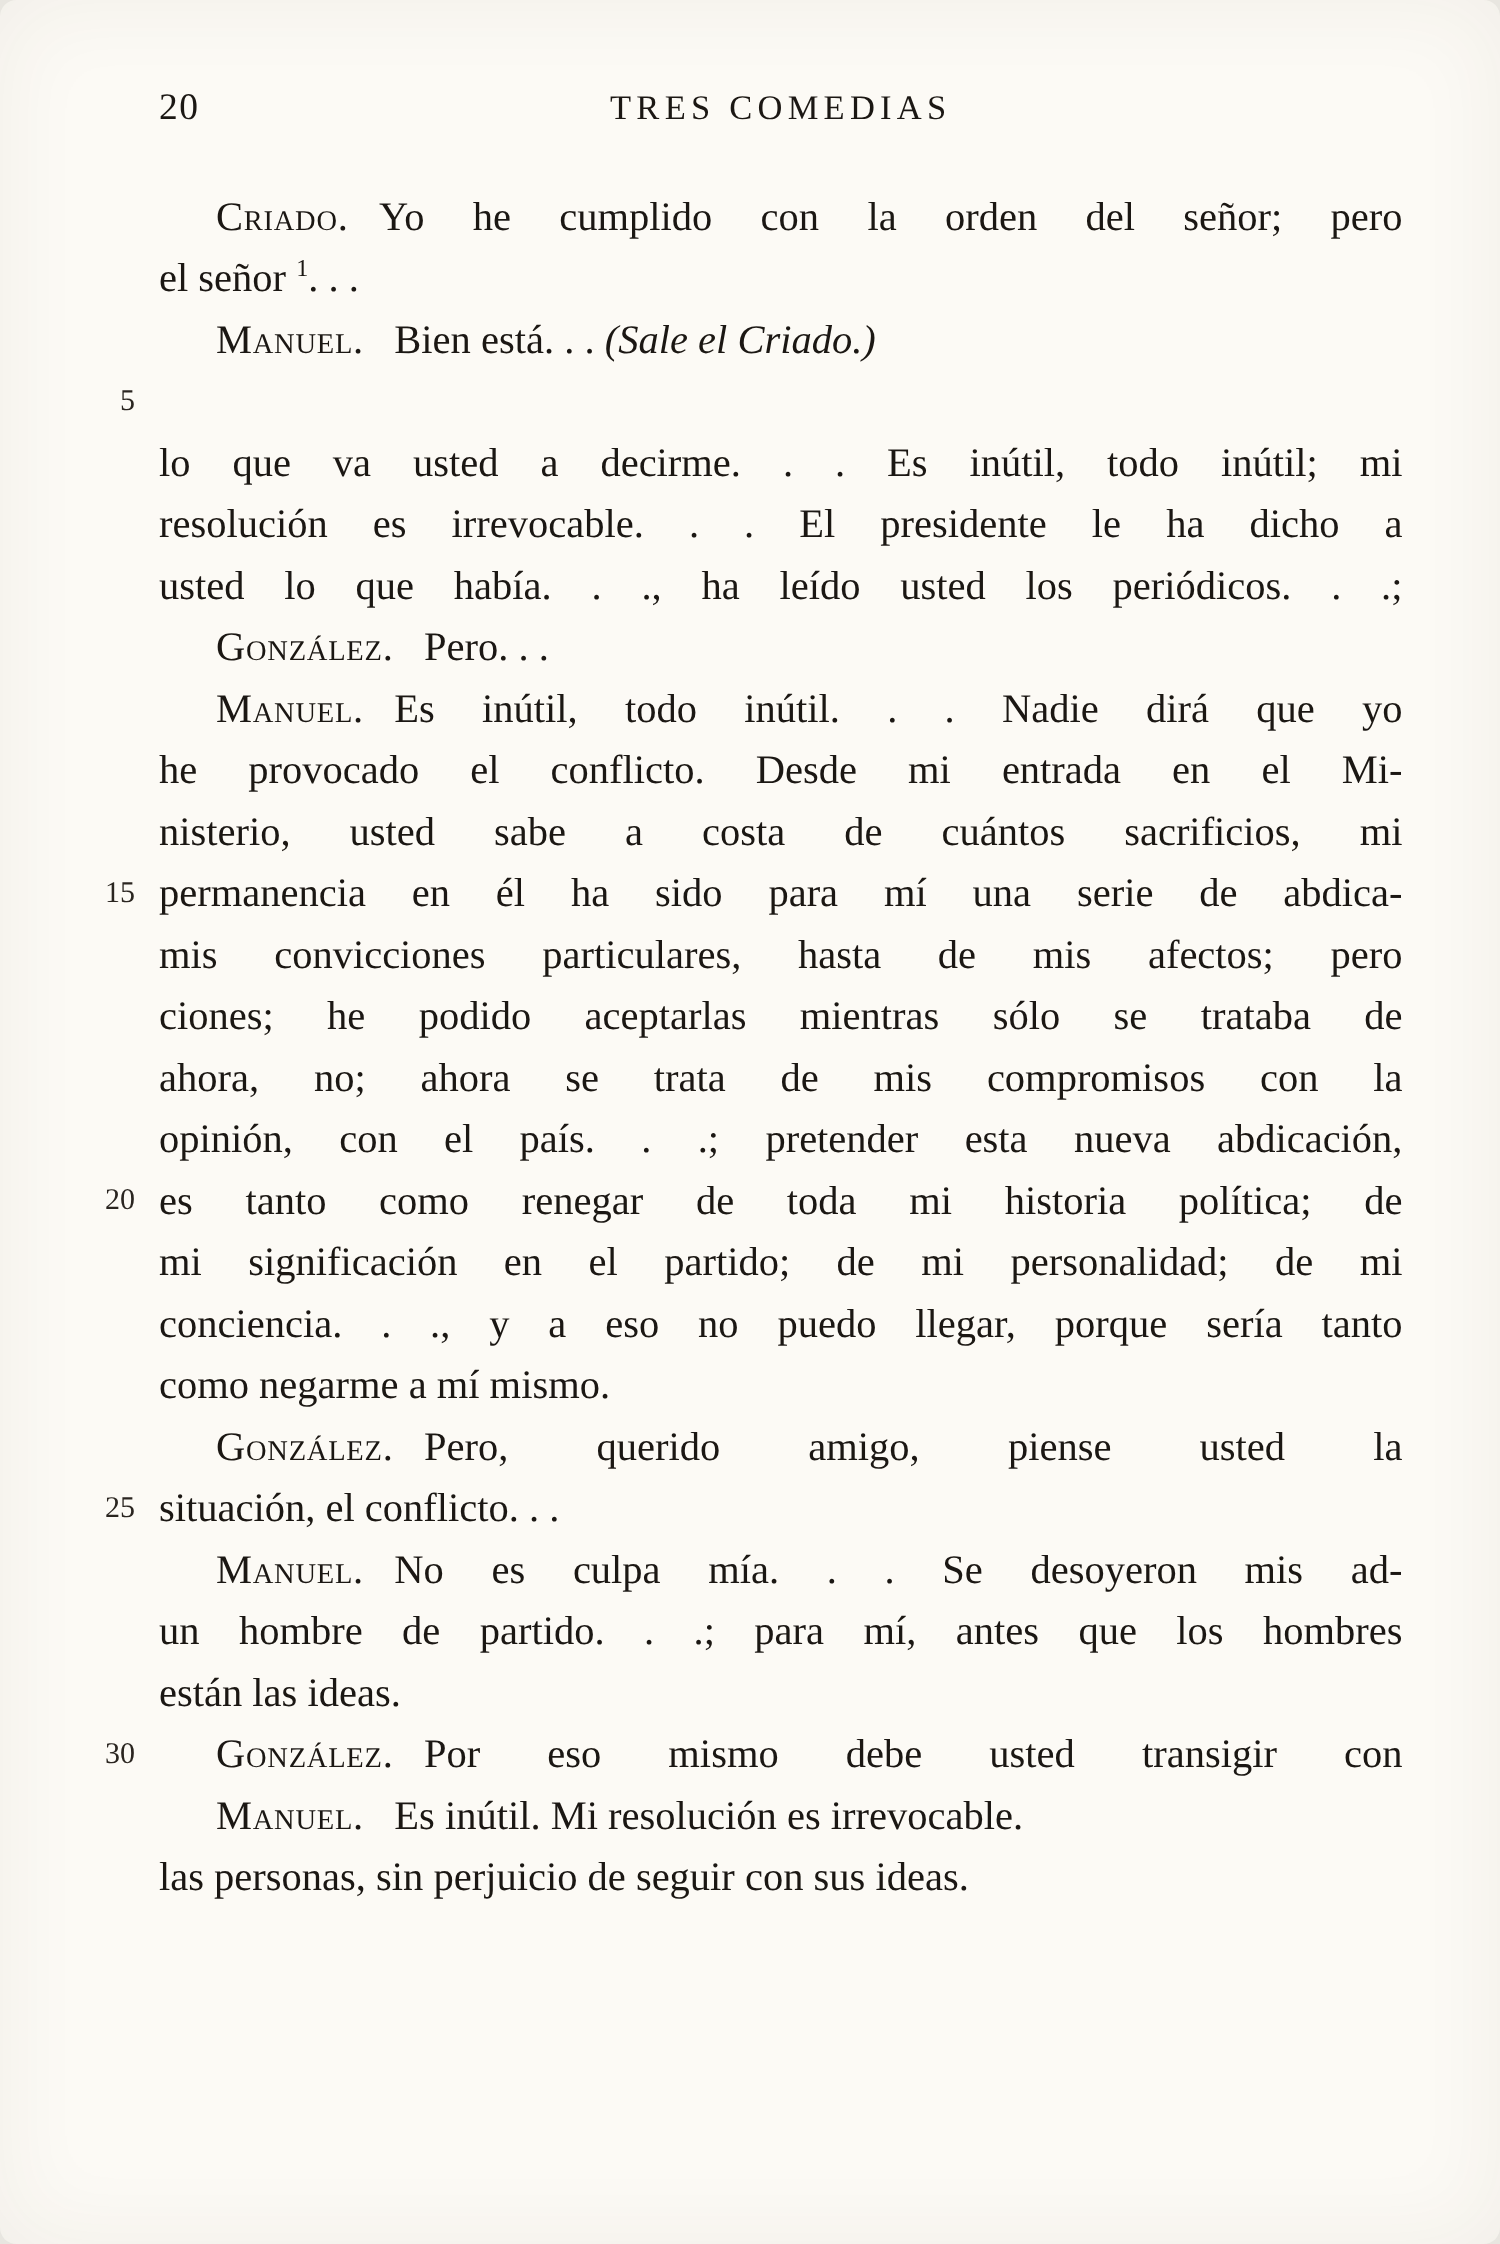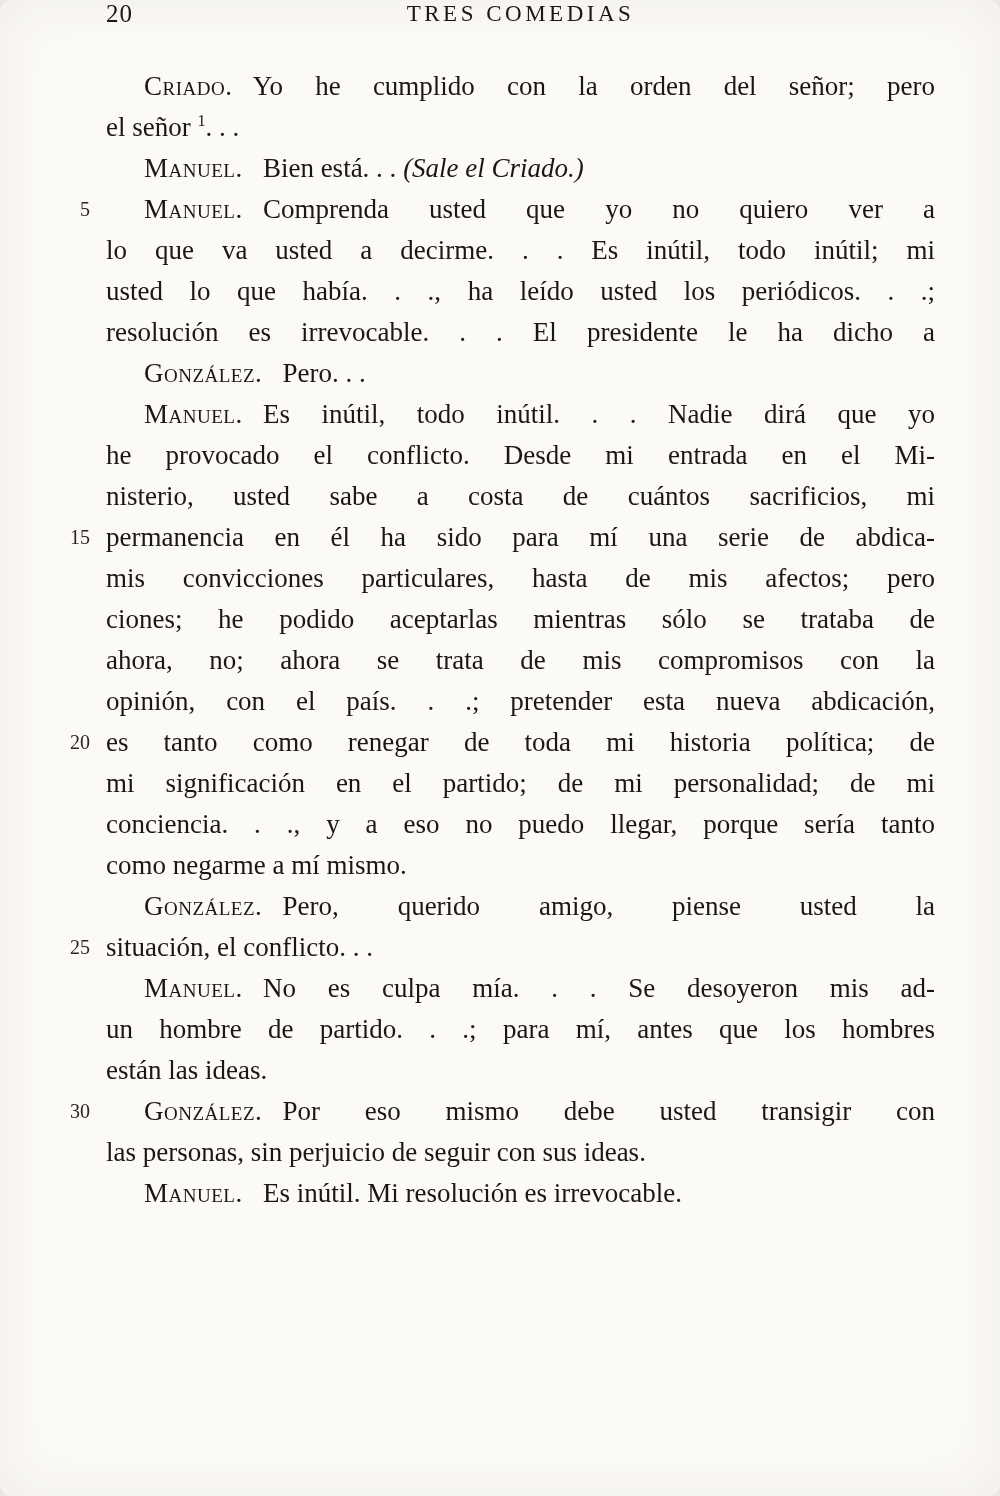--- a/index.html
+++ b/index.html
@@ -9,20 +9,21 @@
   }
   .page {
     position: relative;
     width: 1000px;
     height: 1496px;
     margin: 0 auto;
     box-sizing: border-box;
     background: #fcfaf5;
     color: #1b1713;
     font-family: "Liberation Serif", "DejaVu Serif", serif;
+    padding-top: 58px;
     box-shadow: inset 0 0 60px rgba(60,50,30,0.06);
     overflow: hidden;
     border-radius: 11px;
   }
   .running-head {
     position: relative;
     height: 40px;
     margin: 0 65px 26px 106px;
   }
   .page-number {
@@ -101,33 +102,32 @@
       <div class="line">
         <span class="gutter"></span>
         <span class="content"><span>el señor </span><span class="seg-sup">1</span><span>. . .</span></span>
       </div>
       <div class="line">
         <span class="gutter"></span>
         <span class="content indent"><span class="seg-sc">Manuel.</span><span>Bien está. . . </span><span class="seg-i">(Sale el Criado.)</span></span>
       </div>
       <div class="line">
         <span class="gutter">5</span>
-        <span class="content justify indent"><span class="seg-sc">Manuel.</span><span>Comprenda usted que yo no quiero ver a</span></span>
       </div>
       <div class="line">
         <span class="gutter"></span>
         <span class="content justify"><span>lo que va usted a decirme. . . Es inútil, todo inútil; mi</span></span>
       </div>
       <div class="line">
         <span class="gutter"></span>
+        <span class="content justify"><span>resolución es irrevocable. . . El presidente le ha dicho a</span></span>
+      </div>
+      <div class="line">
+        <span class="gutter"></span>
         <span class="content justify"><span>usted lo que había. . ., ha leído usted los periódicos. . .;</span></span>
-      </div>
-      <div class="line">
-        <span class="gutter"></span>
-        <span class="content justify"><span>resolución es irrevocable. . . El presidente le ha dicho a</span></span>
       </div>
       <div class="line">
         <span class="gutter"></span>
         <span class="content indent"><span class="seg-sc">González.</span><span>Pero. . .</span></span>
       </div>
       <div class="line">
         <span class="gutter"></span>
         <span class="content justify indent"><span class="seg-sc">Manuel.</span><span>Es inútil, todo inútil. . . Nadie dirá que yo</span></span>
       </div>
       <div class="line">
@@ -193,20 +193,20 @@
       <div class="line">
         <span class="gutter"></span>
         <span class="content"><span>están las ideas.</span></span>
       </div>
       <div class="line">
         <span class="gutter">30</span>
         <span class="content justify indent"><span class="seg-sc">González.</span><span>Por eso mismo debe usted transigir con</span></span>
       </div>
       <div class="line">
         <span class="gutter"></span>
+        <span class="content indent"><span class="seg-sc">Manuel.</span><span>Es inútil.  Mi resolución es irrevocable.</span></span>
+      </div>
+      <div class="line">
+        <span class="gutter"></span>
         <span class="content"><span>las personas, sin perjuicio de seguir con sus ideas.</span></span>
-      </div>
-      <div class="line">
-        <span class="gutter"></span>
-        <span class="content indent"><span class="seg-sc">Manuel.</span><span>Es inútil.  Mi resolución es irrevocable.</span></span>
       </div>
     </div>
 </div>
 
 </body></html>

